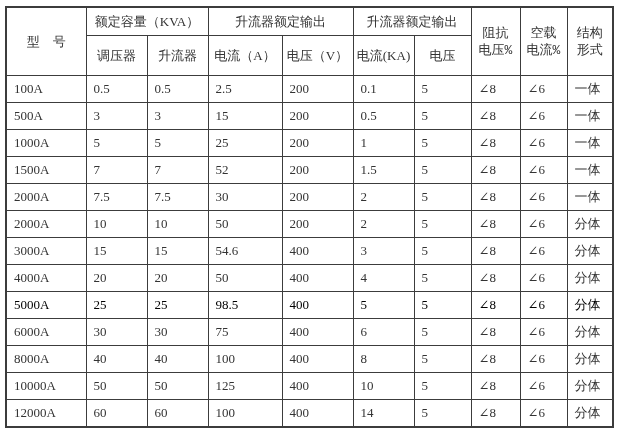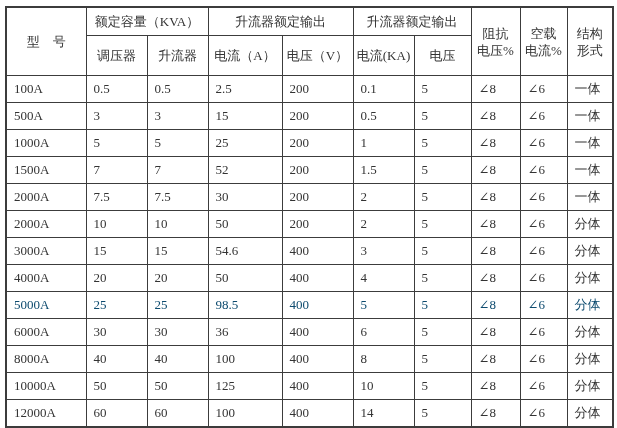--- a/index.html
+++ b/index.html
@@ -28,22 +28,22 @@
     padding:0 2px;
   }
   table.spec thead tr.h1 th{height:27px;}
   table.spec thead tr.h2 th{height:39px;}
   table.spec tbody td{
     height:26px;
     text-align:left;
     vertical-align:middle;
     padding:0 0 0 7px;
   }
-  table.spec tbody tr.red td{color:#0c4a6e;}
-  .twoline div{line-height:17px;}
+  table.spec tbody tr.red td{color:#000000;}
+  .twoline div{line-height:17px;font-family:Liberation Mono, monospace;}
 </style>
 </head>
 <body>
 
 <table class="spec">
   <colgroup>
     <col style="width:80px">
       <col style="width:61px">
       <col style="width:61px">
     <col style="width:74px">
@@ -188,21 +188,21 @@
         <td>5</td>
         <td>5</td>
         <td>∠8</td>
         <td>∠6</td>
         <td>分体</td>
       </tr>
       <tr>
         <td>6000A</td>
         <td>30</td>
         <td>30</td>
-        <td>36</td>
+        <td>75</td>
         <td>400</td>
         <td>6</td>
         <td>5</td>
         <td>∠8</td>
         <td>∠6</td>
         <td>分体</td>
       </tr>
       <tr>
         <td>8000A</td>
         <td>40</td>

